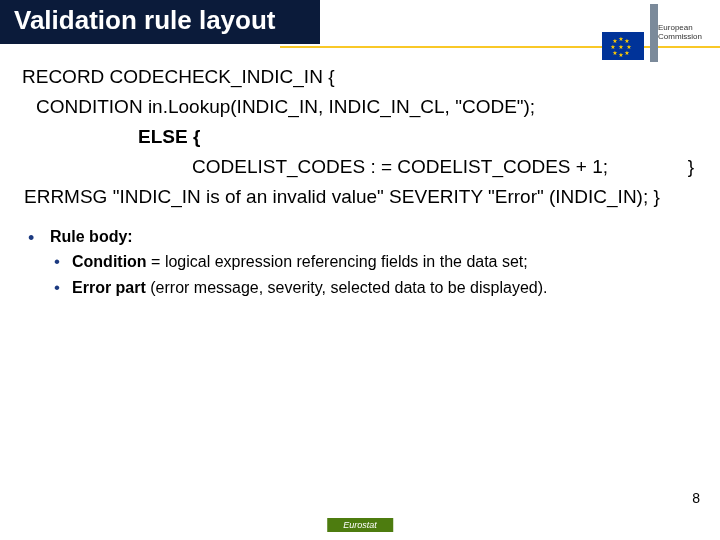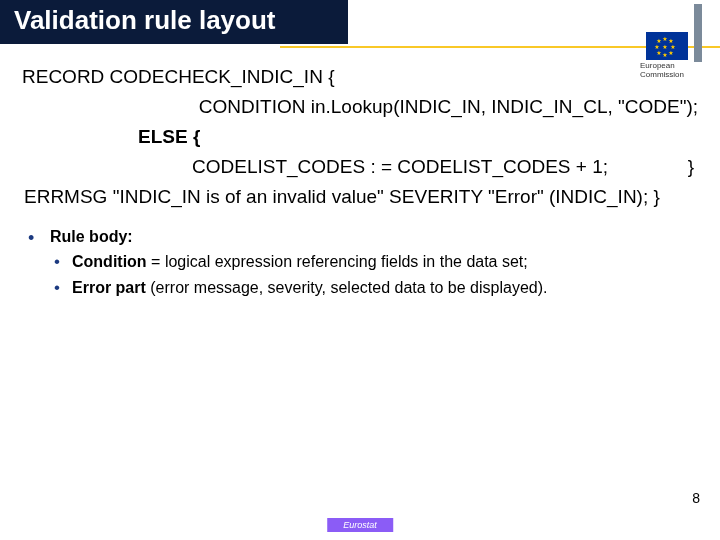--- a/index.html
+++ b/index.html
@@ -4,28 +4,28 @@
 <style>
   * { margin: 0; padding: 0; box-sizing: border-box; }
   body {
     width: 720px; height: 540px;
     font-family: Verdana, Geneva, sans-serif;
     background: #fff; color: #000; position: relative; overflow: hidden;
   }
   .title-bar {
     background: #0b1b3a;
     padding: 6px 14px 8px;
-    width: 348px;
+    width: 320px;
   }
   .title-bar h1 {
     color: #fff; font-size: 26px; font-weight: 700; line-height: 1.15;
   }
   .logo-wrap {
     position: absolute; top: 4px; right: 18px;
-    display: flex; flex-direction: column; align-items: center;
+    display: flex; flex-direction: row; align-items: center;
   }
   .eu-flag {
     width: 42px; height: 28px; background: #003399;
     position: relative; margin-bottom: 2px;
   }
   .eu-flag::after {
     content: '★'; position: absolute; inset: 0; display: flex;
     align-items: center; justify-content: center; color: #ffcc00;
     font-size: 6px; letter-spacing: 4px;
     text-shadow: 0 -8px #ffcc00, 0 8px #ffcc00, -8px 0 #ffcc00, 8px 0 #ffcc00,
@@ -33,42 +33,42 @@
   }
   .logo-col { width: 8px; height: 58px; background: #7b8a9a; margin-left: 4px; }
   .logo-row { display: flex; align-items: flex-end; gap: 2px; padding-left: 24px;}
   .logo-label { font-size: 8px; color: #333; line-height: 1.1; text-align: left; }
   .title-underline { height: 2px; background: #f9c827; width: 440px; margin: 2px 0 0 280px; }
 
   .content { padding: 14px 22px 10px; font-size: 15px; }
 
   .code-block { font-family: Verdana, sans-serif; font-weight: 400; font-size: 19px; }
   .code-l0 { margin: 4px 0; }
-  .code-l1 { margin: 8px 0 8px 14px; text-align: right; }
+  .code-l1 { margin: 8px 0 8px 14px; }
   .code-l2 { margin: 8px 0 8px 116px; font-weight: bold; }
   .code-l3 { margin: 8px 0 8px 170px; }
   .code-r  { position: absolute; right: 26px; }
   .code-err{ margin: 8px 0 18px 2px; }
 
   ul.main { list-style: none; margin-top: 10px; }
   ul.main > li { position: relative; padding-left: 28px; margin: 14px 0; font-size: 16px; line-height: 1.35; }
   ul.main > li::before {
     content: '•'; position: absolute; left: 6px; top: 0;
     color: #1c3a80; font-size: 18px;
   }
   ul.sub { list-style: none; margin-top: 4px; }
   ul.sub > li { position: relative; padding-left: 22px; margin: 4px 0; }
   ul.sub > li::before {
     content: '•'; position: absolute; left: 4px; top: 0;
     color: #1c3a80; font-size: 17px;
   }
   .pagenum { position: absolute; right: 20px; bottom: 34px; font-size: 14px; }
   .footer {
     position: absolute; bottom: 8px; left: 50%; transform: translateX(-50%);
-    background: #8b5cf6; color: #fff; font-size: 9px; font-style: italic;
+    background: #4d7c0f; color: #fff; font-size: 9px; font-style: italic;
     padding: 2px 16px;
   }
   b { font-weight: 700; }
 </style>
 </head>
 <body>
 
 <div class="title-bar">
   <h1>Validation rule  layout</h1>
 </div>

